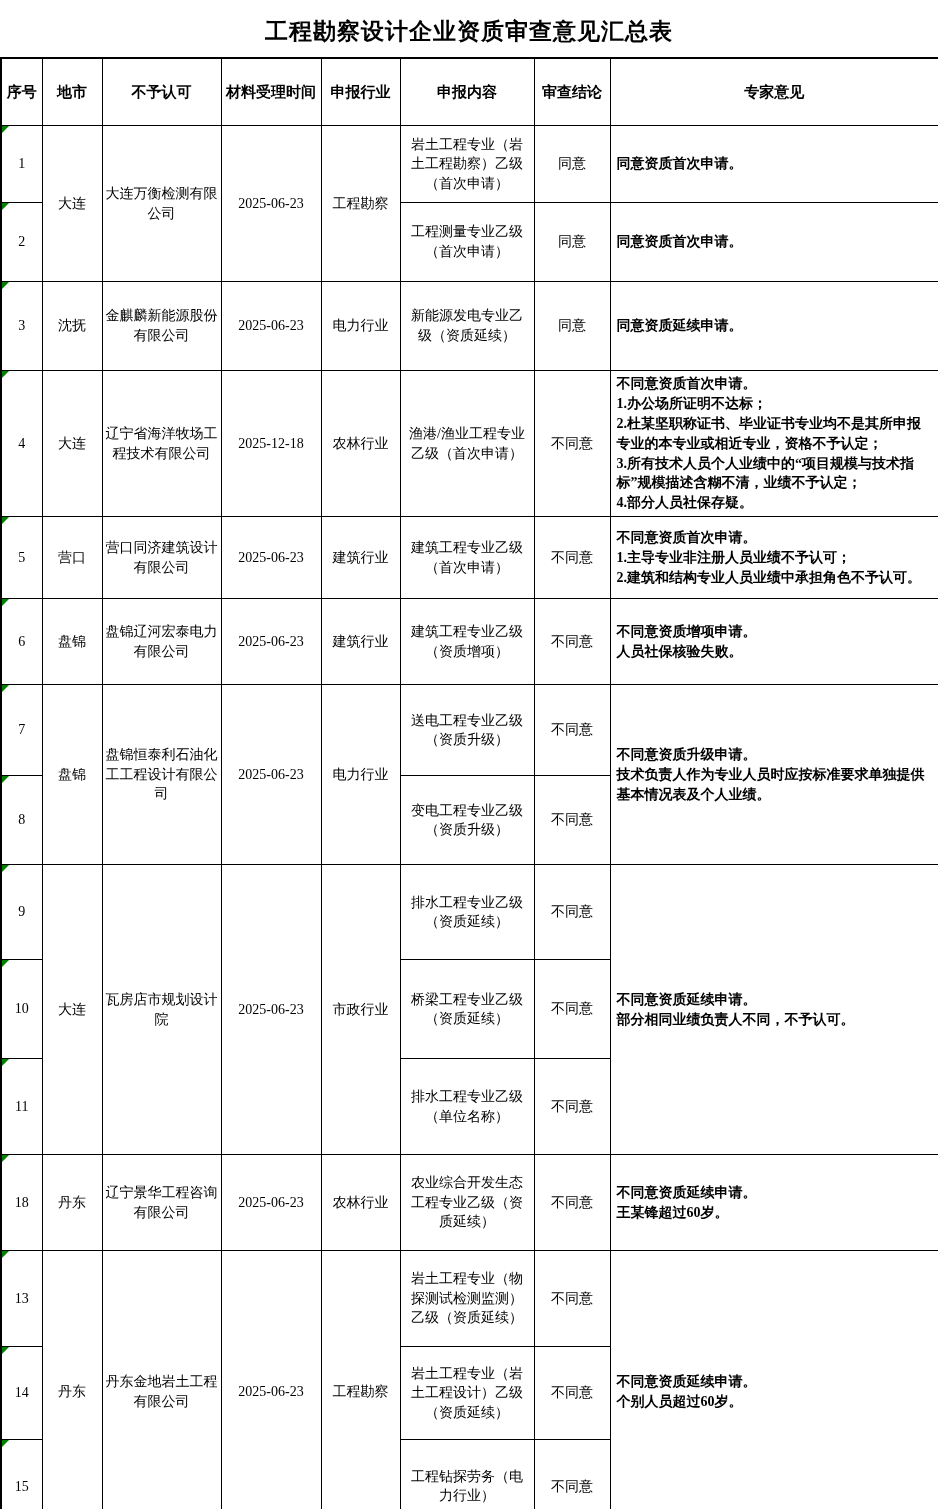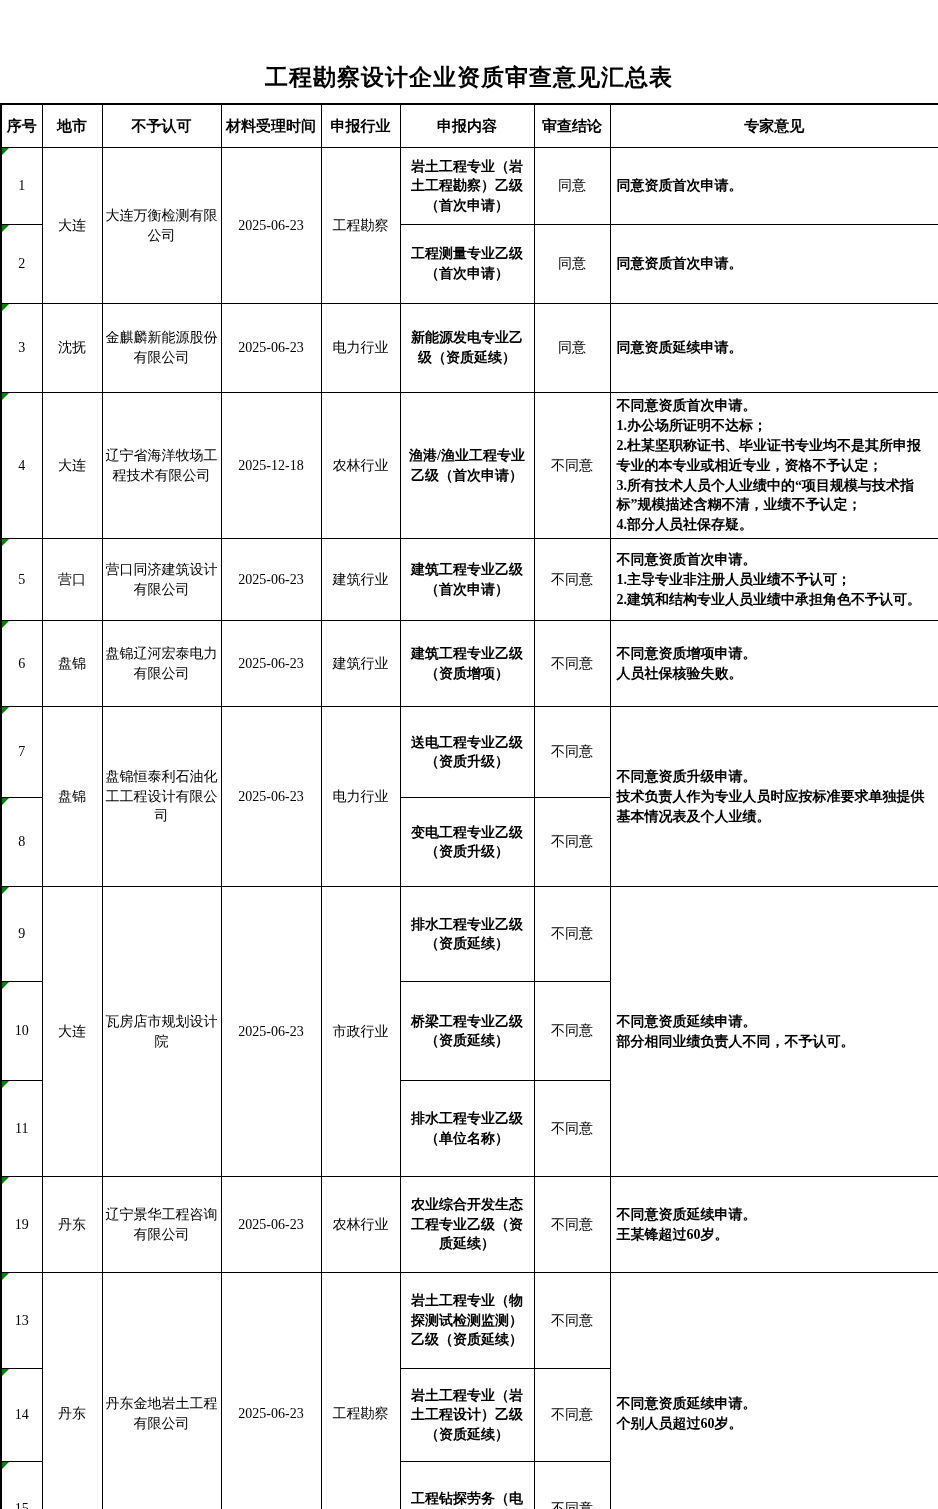--- a/index.html
+++ b/index.html
@@ -7,21 +7,20 @@
     width:938px;
     color:#000;
     font-family:"Liberation Serif","DejaVu Serif",serif;
   }
   .title {
     text-align:center;
     font-weight:bold;
     font-size:23px;
     padding:16px 0 10px 0;
     letter-spacing:1px;
-    margin-top:46px;
   }
   table.summary {
     width:938px;
     border-collapse:collapse;
     table-layout:fixed;
     border:2px solid #000;
   }
   th, td {
     border:1px solid #000;
     text-align:center;
@@ -29,23 +28,23 @@
     font-size:14px;
     line-height:1.4;
     padding:2px 3px;
     overflow:hidden;
     word-break:break-all;
   }
   th {
     font-size:15px;
     font-weight:bold;
     height:38px;
-    padding:2px 1px;
-  }
-  td.content { padding:2px 8px;font-weight:bold; }
+    padding:14px 1px;
+  }
+  td.content { padding:2px 8px; }
   td.opinion {
     text-align:left;
     white-space:pre-line;
     padding:3px 6px;
     line-height:1.42;
     font-weight:bold;
   }
   td.no { position:relative; }
   .tri {
     position:absolute;
@@ -178,21 +177,21 @@
       <td class="no"><span class="tri"></span><span>10</span></td>
       <td class="content">桥梁工程专业乙级（资质延续）</td>
       <td>不同意</td>
     </tr>
     <tr style="height:96px">
       <td class="no"><span class="tri"></span><span>11</span></td>
       <td class="content">排水工程专业乙级（单位名称）</td>
       <td>不同意</td>
     </tr>
     <tr style="height:96px">
-      <td class="no"><span class="tri"></span><span>19</span></td>
+      <td class="no"><span class="tri"></span><span>18</span></td>
       <td>丹东</td>
       <td>辽宁景华工程咨询有限公司</td>
       <td>2025-06-23</td>
       <td>农林行业</td>
       <td class="content">农业综合开发生态工程专业乙级（资质延续）</td>
       <td>不同意</td>
       <td class="opinion">不同意资质延续申请。
 王某锋超过60岁。</td>
     </tr>
     <tr style="height:96px">

